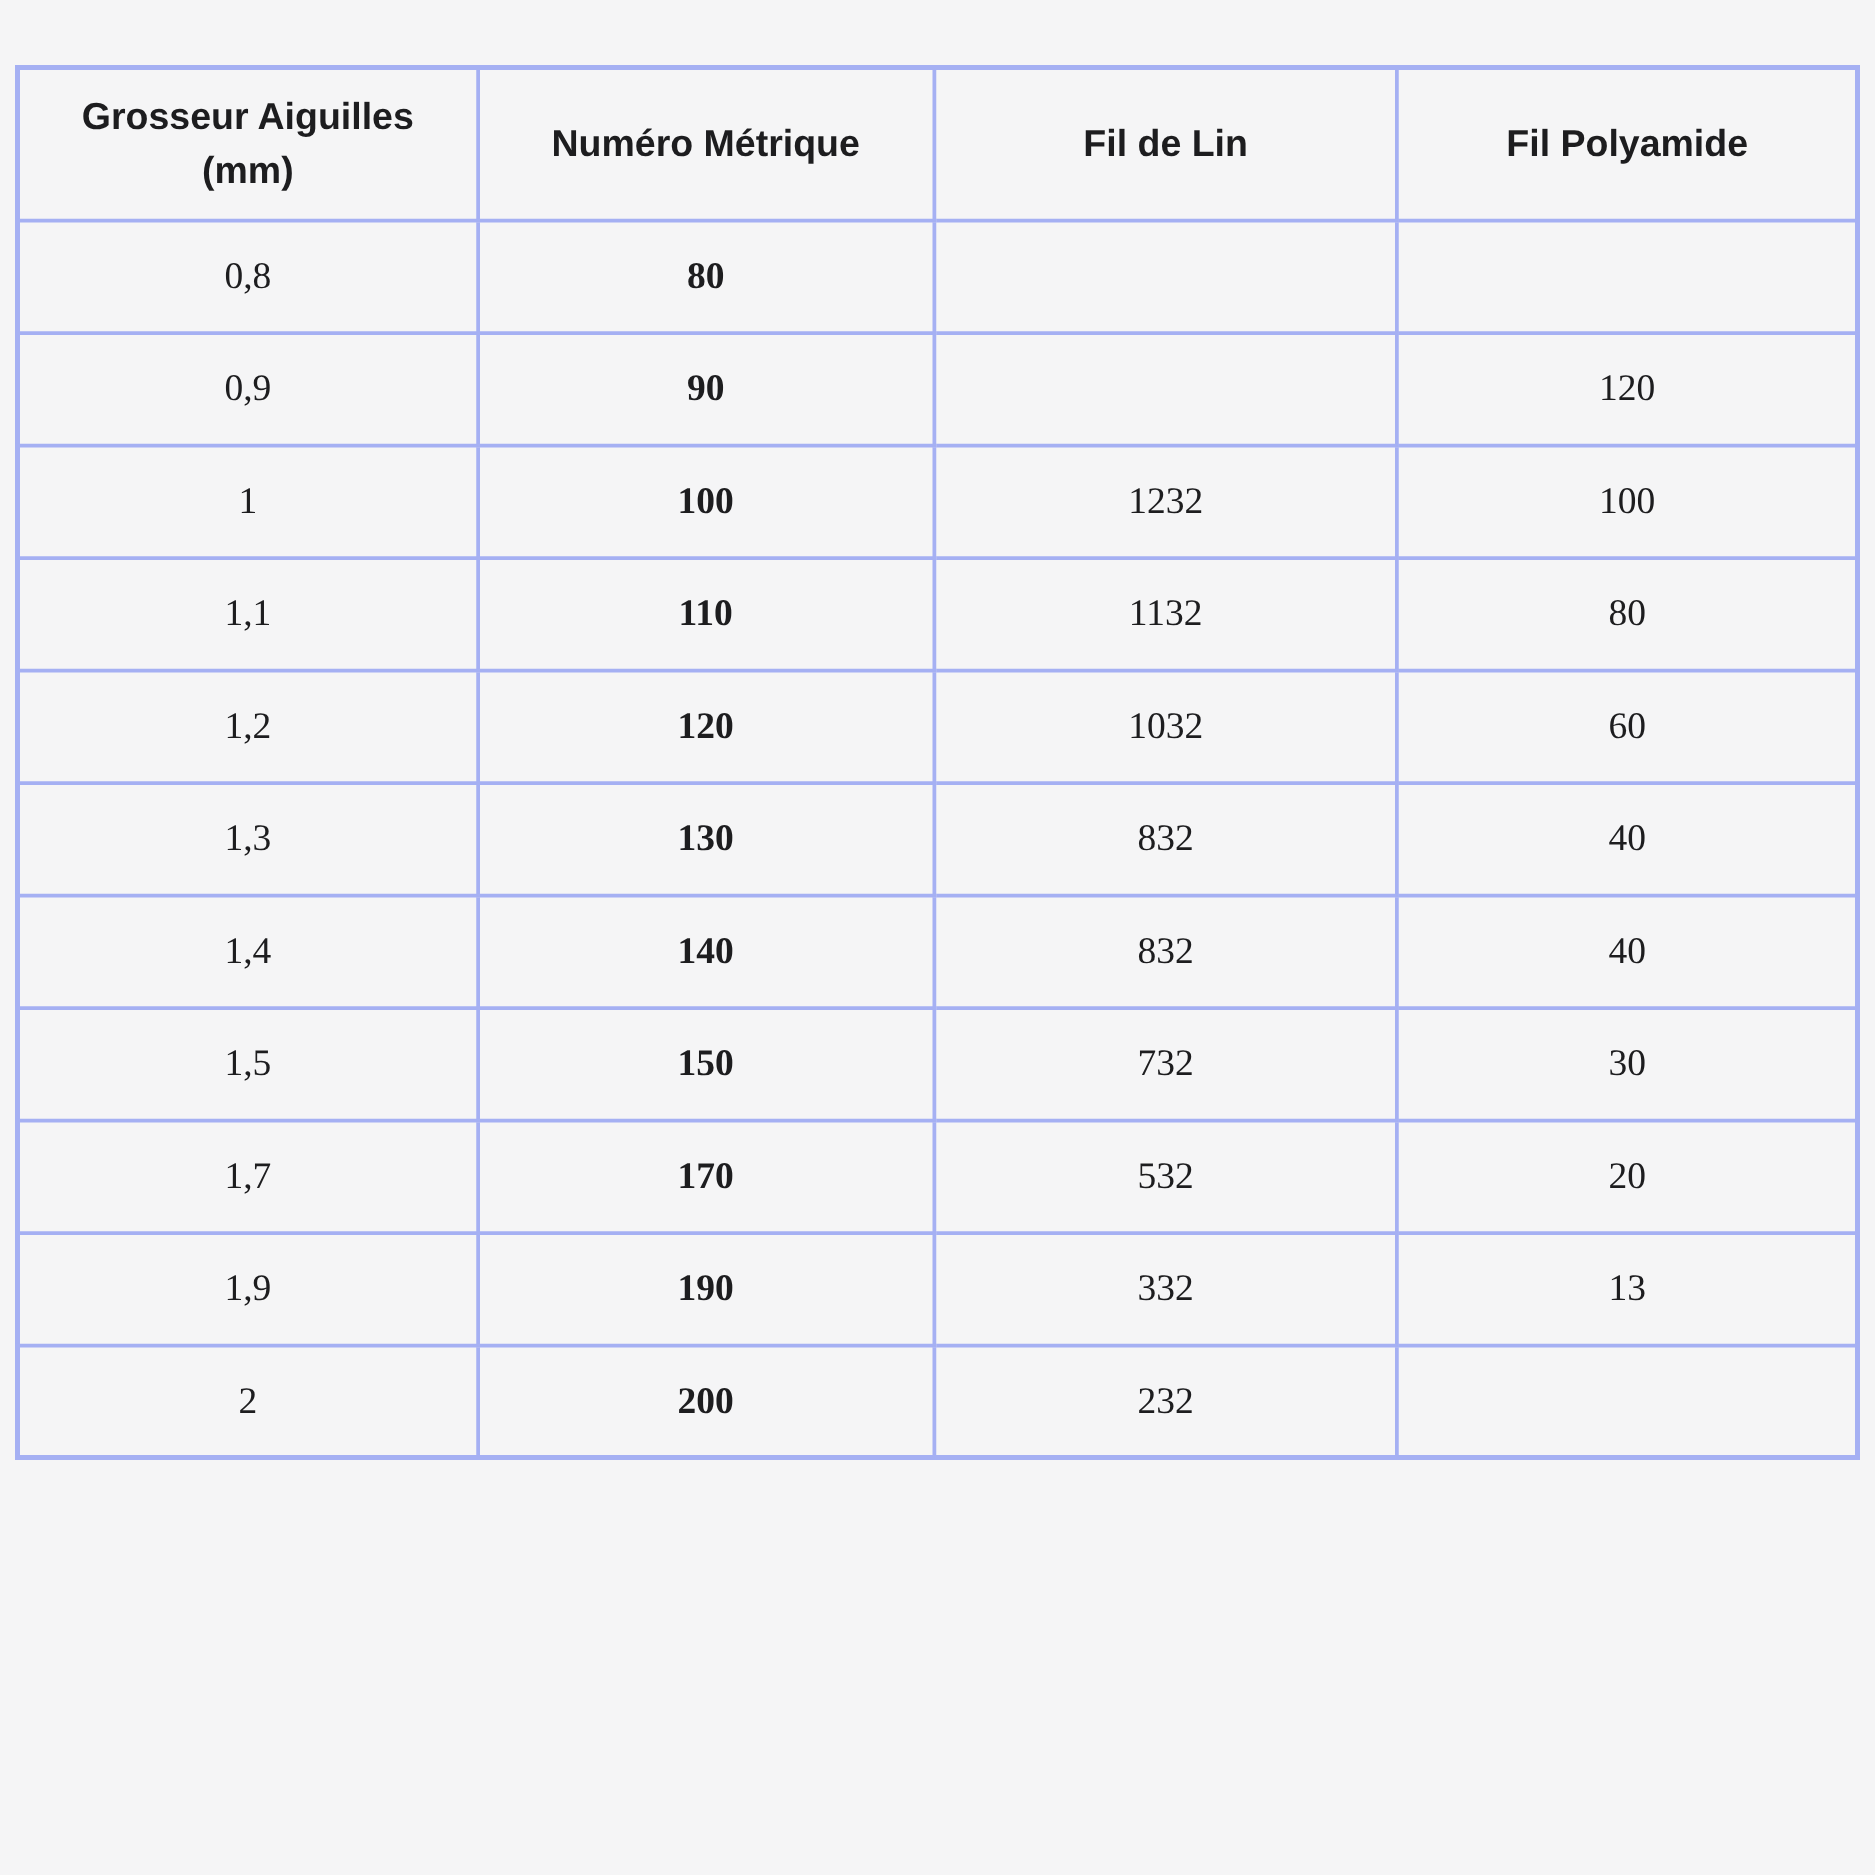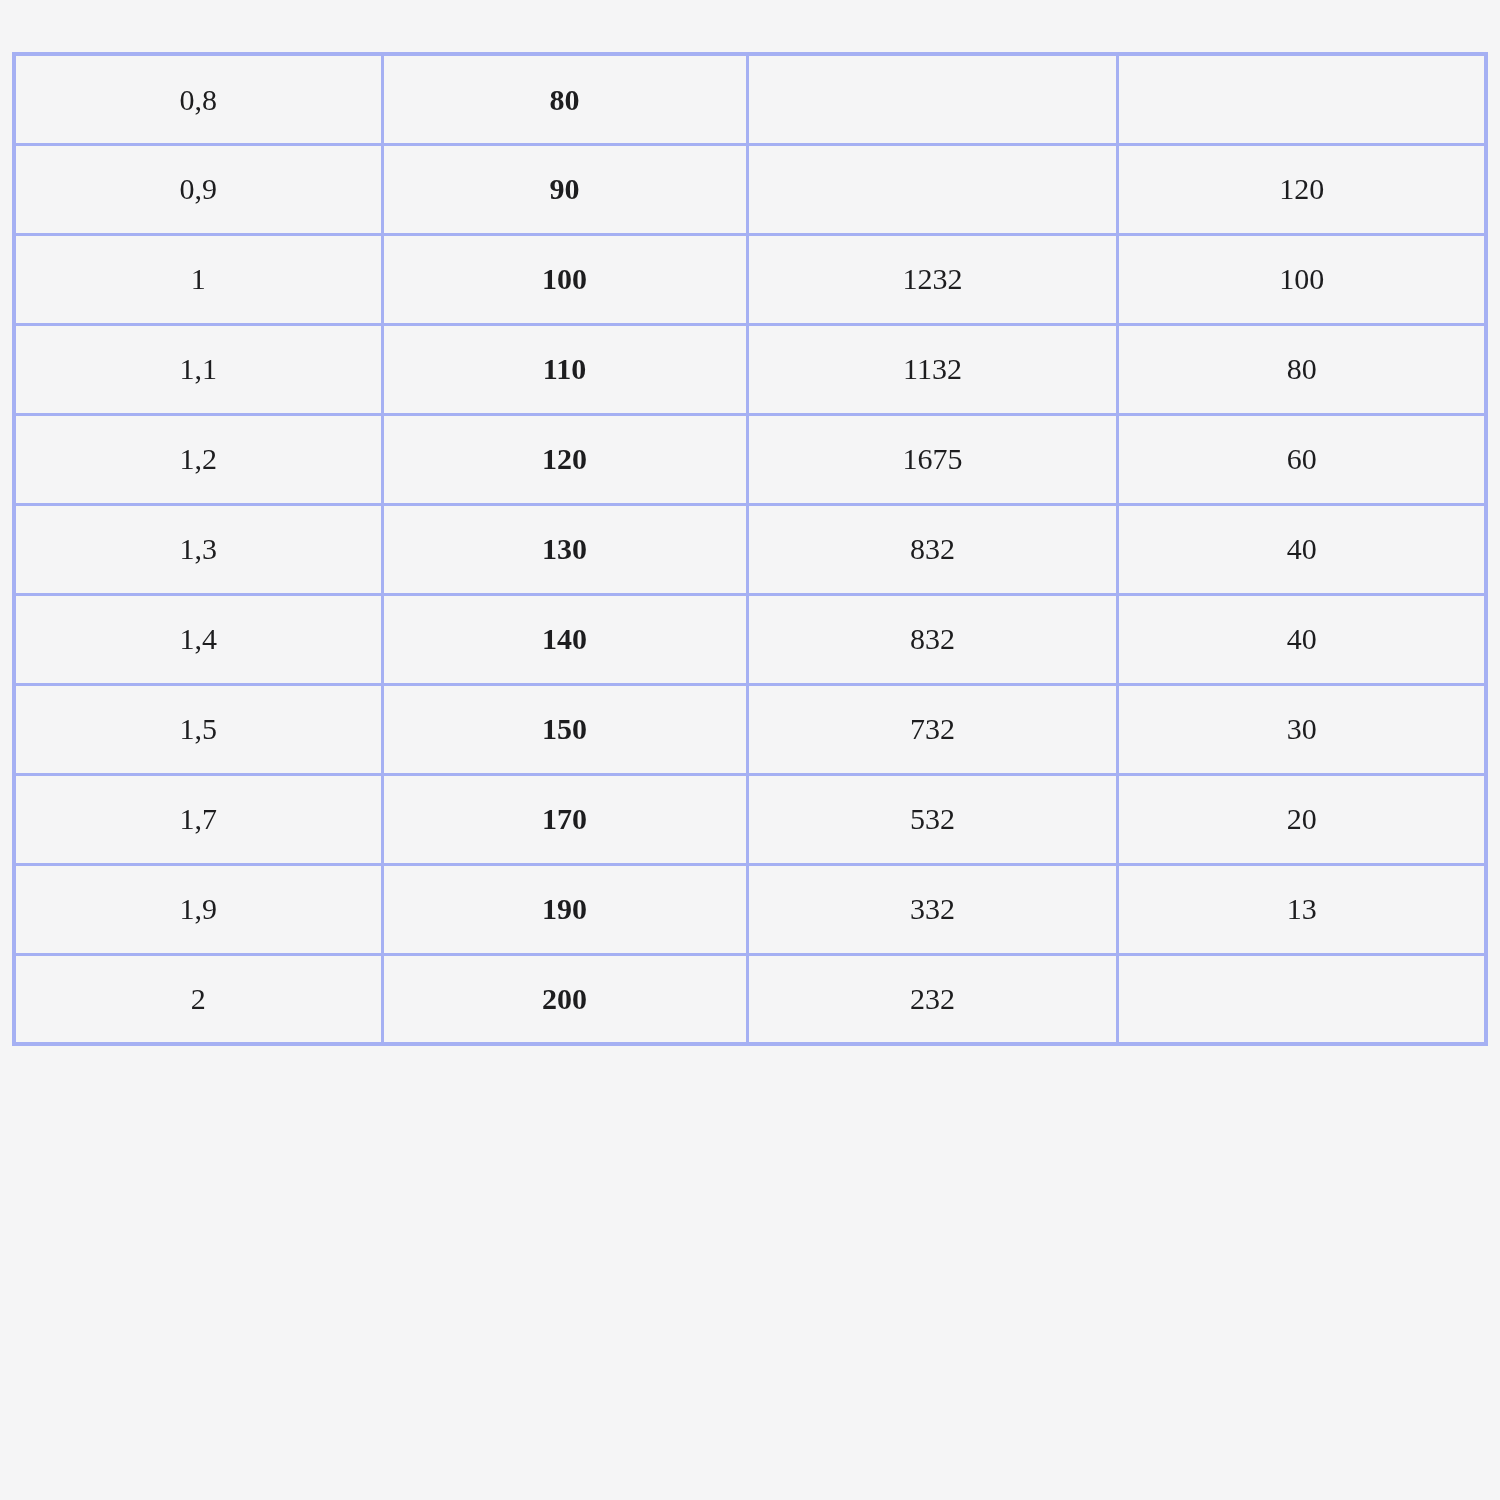--- a/index.html
+++ b/index.html
@@ -58,20 +58,26 @@
 
 <div class="page">
   <table class="size-table">
     <colgroup>
       <col style="width:25%">
       <col style="width:24.8%">
       <col style="width:25.2%">
       <col style="width:25%">
     </colgroup>
     <thead>
+      <tr class="column-header-row">
+        <th>Grosseur Aiguilles (mm)</th>
+        <th>Numéro Métrique</th>
+        <th>Fil de Lin</th>
+        <th>Fil Polyamide</th>
+      </tr>
     </thead>
     <tbody>
         <tr>
           <td>0,8</td>
           <td class="bold">80</td>
           <td></td>
           <td></td>
         </tr>
         <tr>
           <td>0,9</td>
@@ -87,21 +93,21 @@
         </tr>
         <tr>
           <td>1,1</td>
           <td class="bold">110</td>
           <td>1132</td>
           <td>80</td>
         </tr>
         <tr>
           <td>1,2</td>
           <td class="bold">120</td>
-          <td>1675</td>
+          <td>1032</td>
           <td>60</td>
         </tr>
         <tr>
           <td>1,3</td>
           <td class="bold">130</td>
           <td>832</td>
           <td>40</td>
         </tr>
         <tr>
           <td>1,4</td>

